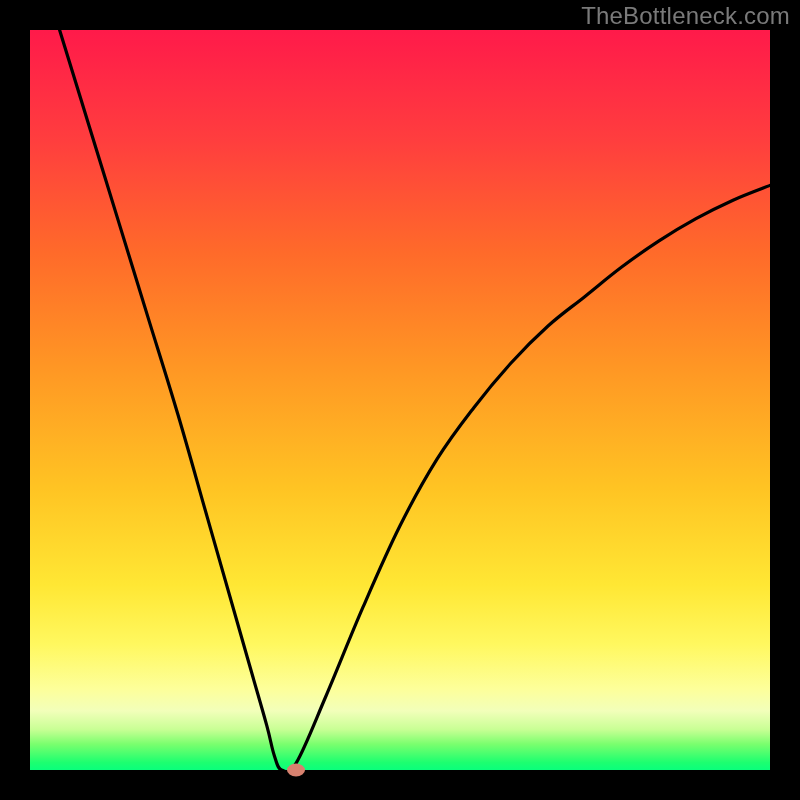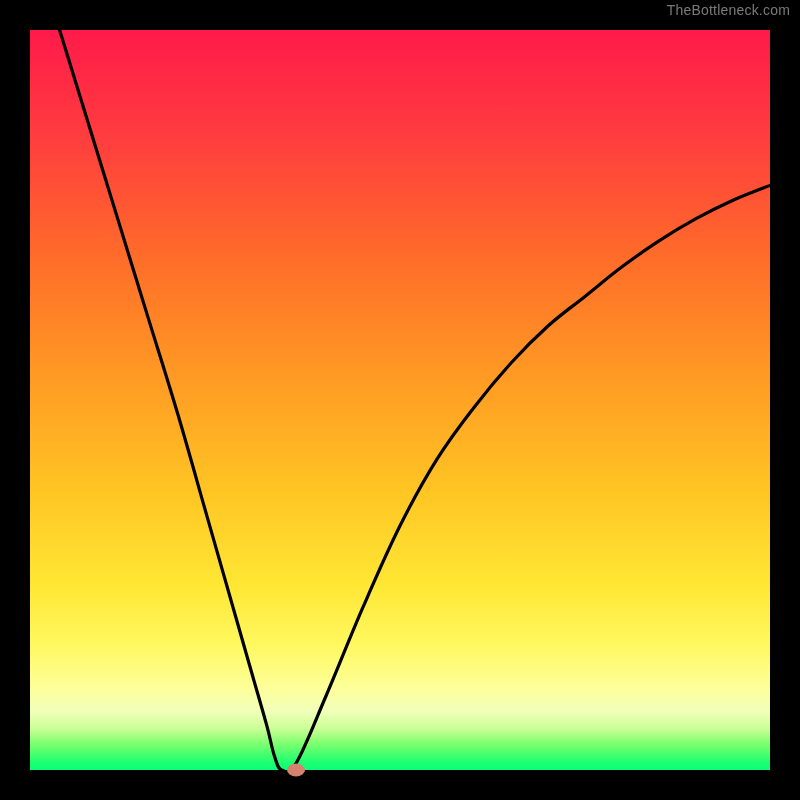--- a/index.html
+++ b/index.html
@@ -17,21 +17,21 @@
     left: 0;
     width: 800px;
     height: 800px;
     background: #000;
   }
   .watermark {
     position: absolute;
     top: 2px;
     right: 10px;
     color: #7a7a7a;
-    font-size: 14px;
+    font-size: 24px;
     font-weight: 500;
     letter-spacing: 0.2px;
     user-select: none;
   }
   .plot {
     position: absolute;
     top: 30px;
     left: 30px;
     width: 740px;
     height: 740px;

